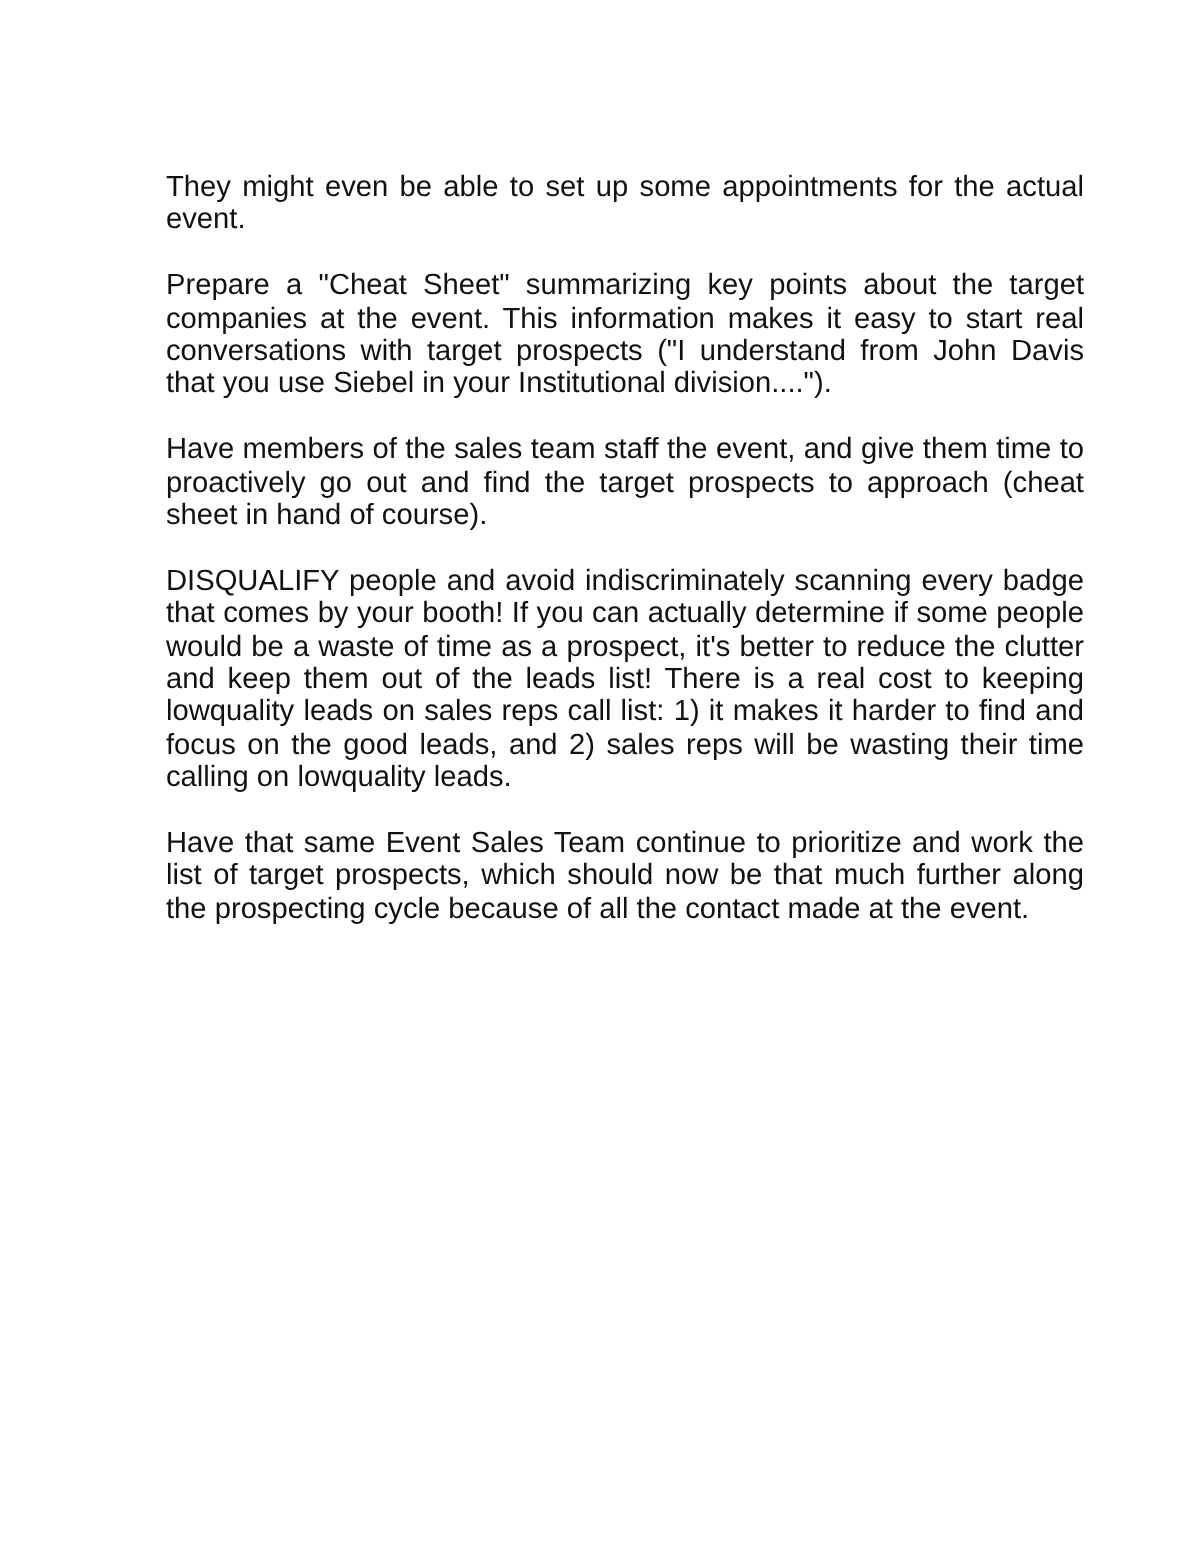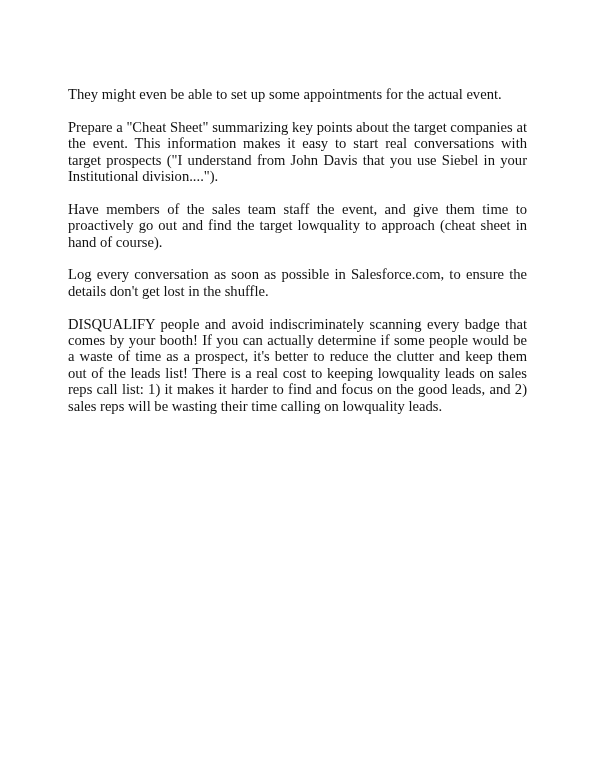--- a/index.html
+++ b/index.html
@@ -8,24 +8,24 @@
       background: #ffffff;
     }
     body {
       width: 600px;
       height: 776px;
       position: relative;
       overflow: hidden;
     }
     .page {
       position: absolute;
-      left: 68px;
+      left: 83px;
       top: 86px;
       width: 459px;
-      font-family: Liberation Serif, serif;
+      font-family: Liberation Sans, sans-serif;
       font-size: 14.6px;
       line-height: 16.4px;
       color: #111111;
     }
     .para {
       margin: 0 0 16.4px 0;
       text-align: justify;
     }
     .heading {
       font-weight: bold;
@@ -37,20 +37,20 @@
     }
   </style>
 </head>
 <body>
 
 <div class="page">
   <p class="para">They might even be able to set up some appointments for the actual event.</p>
   <p class="para">Prepare a "Cheat Sheet" summarizing key points about the target companies at the event. This information makes it easy to start real conversations with target prospects ("I understand from John Davis that you use Siebel in your Institutional division....").</p>
 
   <div>
-    <p class="section-body">Have members of the sales team staff the event, and give them time to proactively go out and find the target lowquality to approach (cheat sheet in hand of course).</p>
-    <p class="para">Log every conversation as soon as possible in Salesforce.com, to ensure the details don't get lost in the shuffle.</p>
+    <p class="section-body">Have members of the sales team staff the event, and give them time to proactively go out and find the target prospects to approach (cheat sheet in hand of course).</p>
     <p class="para">DISQUALIFY people and avoid indiscriminately scanning every badge that comes by your booth! If you can actually determine if some people would be a waste of time as a prospect, it's better to reduce the clutter and keep them out of the leads list! There is a real cost to keeping lowquality leads on sales reps call list: 1) it makes it harder to find and focus on the good leads, and 2) sales reps will be wasting their time calling on lowquality leads.</p>
   </div>
 
   <div>
+    <p class="section-body">Have that same Event Sales Team continue to prioritize and work the list of target prospects, which should now be that much further along the prospecting cycle because of all the contact made at the event.</p>
   </div>
 </div>
 
 </body></html>

